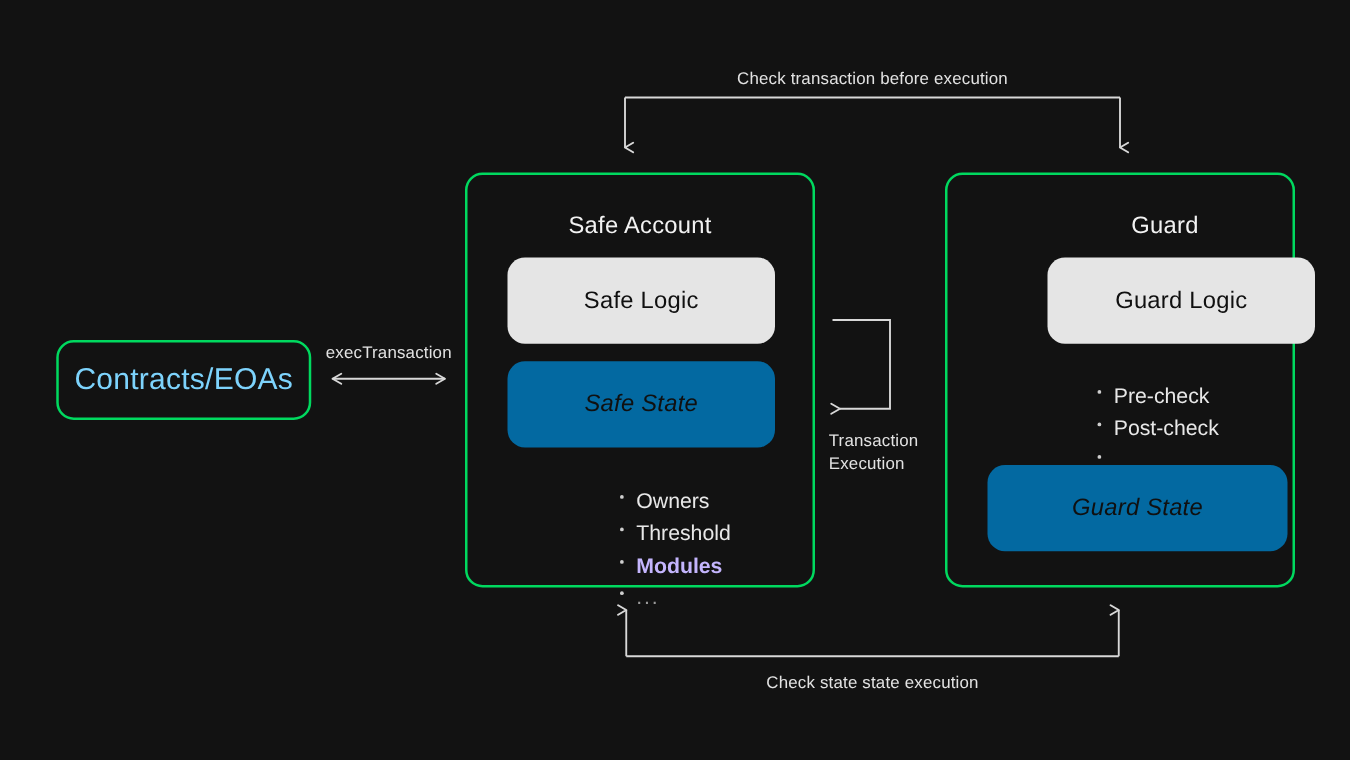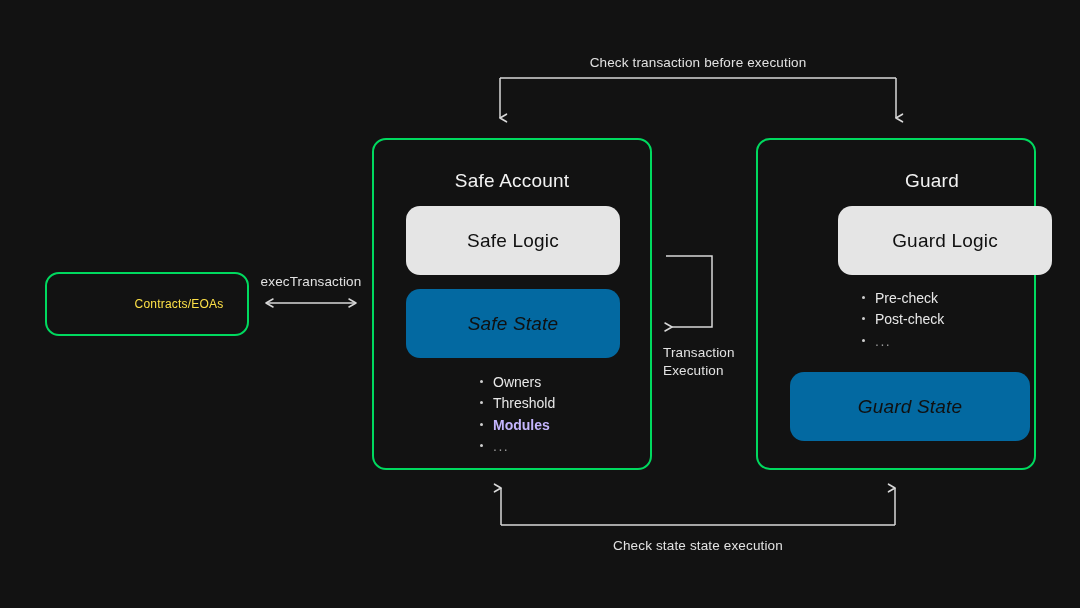--- a/index.html
+++ b/index.html
@@ -46,36 +46,35 @@
     font-size: 19px;
     color: #f2f2f2;
     letter-spacing: .2px;
   }
 
   .pill-label {
     position: absolute;
     display: flex;
     align-items: center;
     justify-content: center;
-    font-size: 12px;
-    color: #fde047;
+    font-size: 24px;
+    color: #7dd3fc;
     letter-spacing: .2px;
     width: 100%;
     height: 100%;
     box-sizing: border-box;
-    margin-left: 32px;
   }
 
   
   .bullets {
     position: absolute;
-    margin: 0;
+    margin: 16px;
     padding: 0;
     list-style: none;
-    font-size: 14px;
+    font-size: 17px;
     color: #e8e8e8;
     line-height: 1.52;
   }
   .bullets li {
     position: relative;
     padding-left: 15px;
     white-space: nowrap;
   }
   .bullets li::before {
     content: "";

